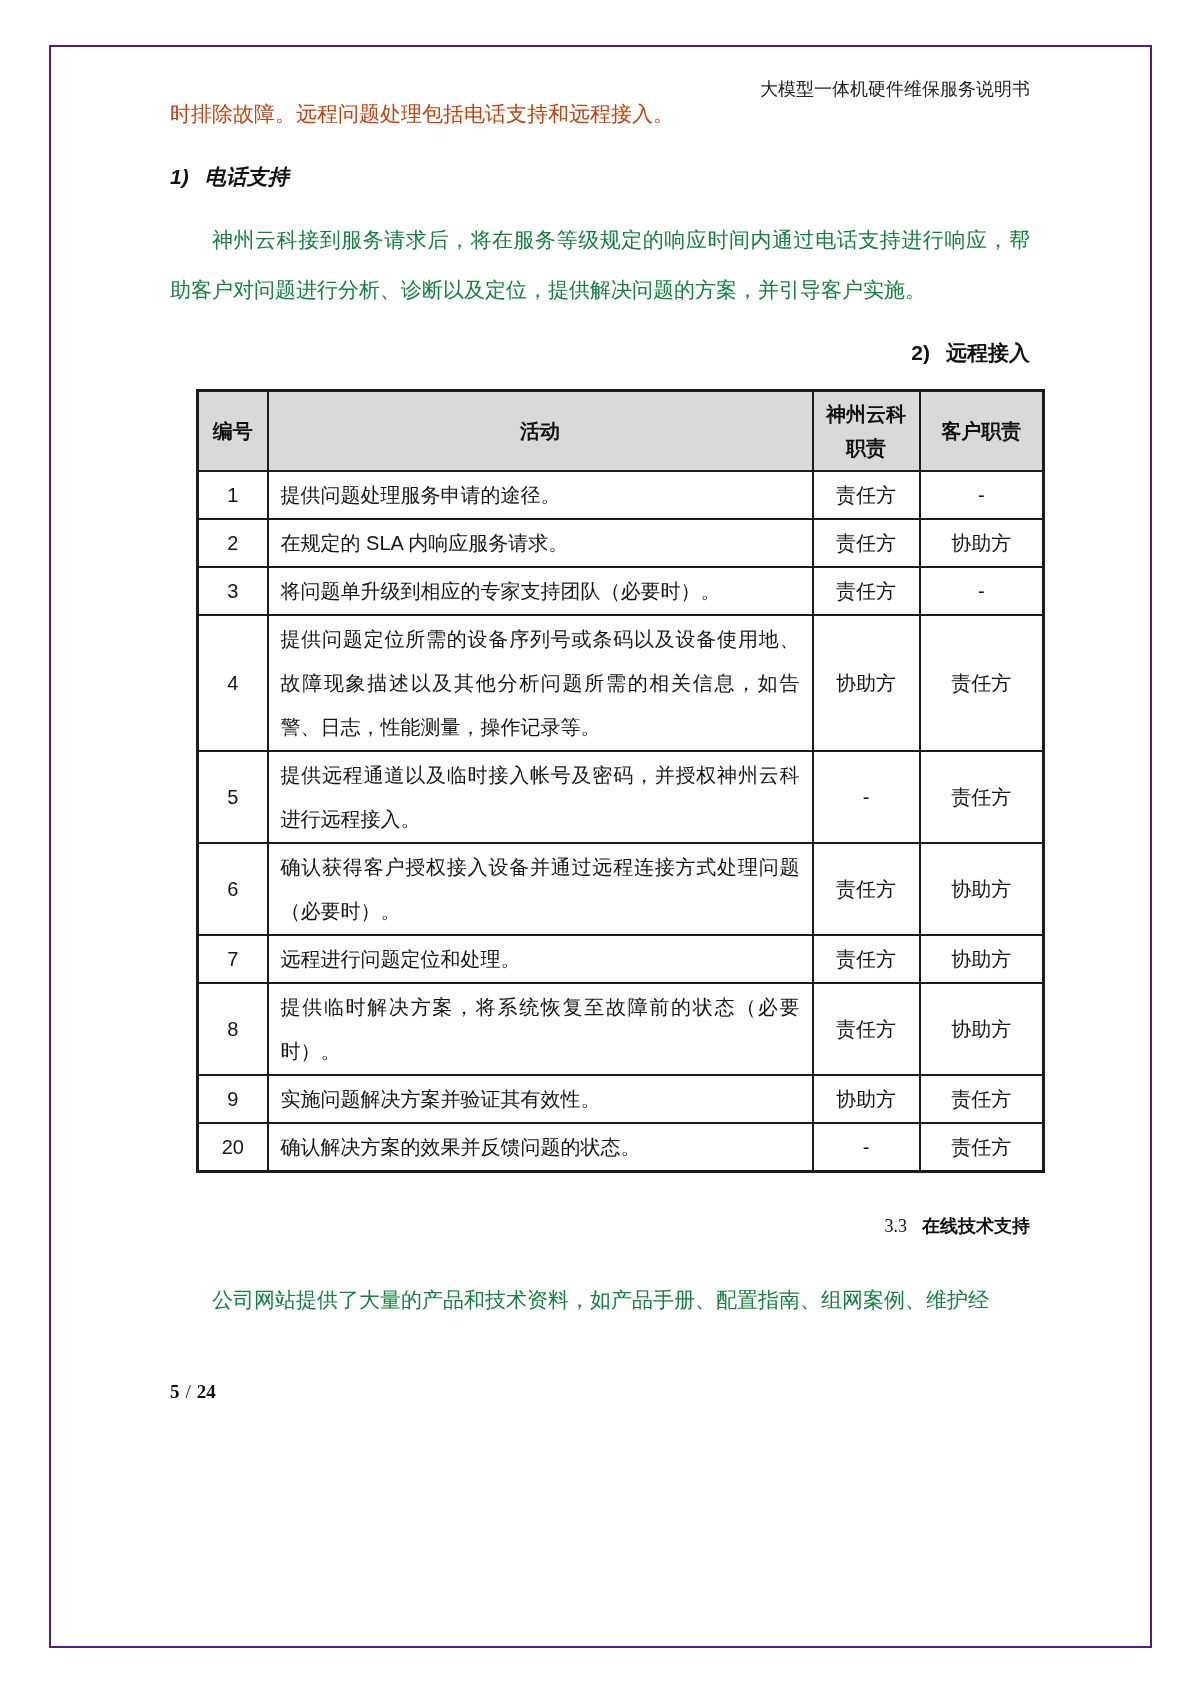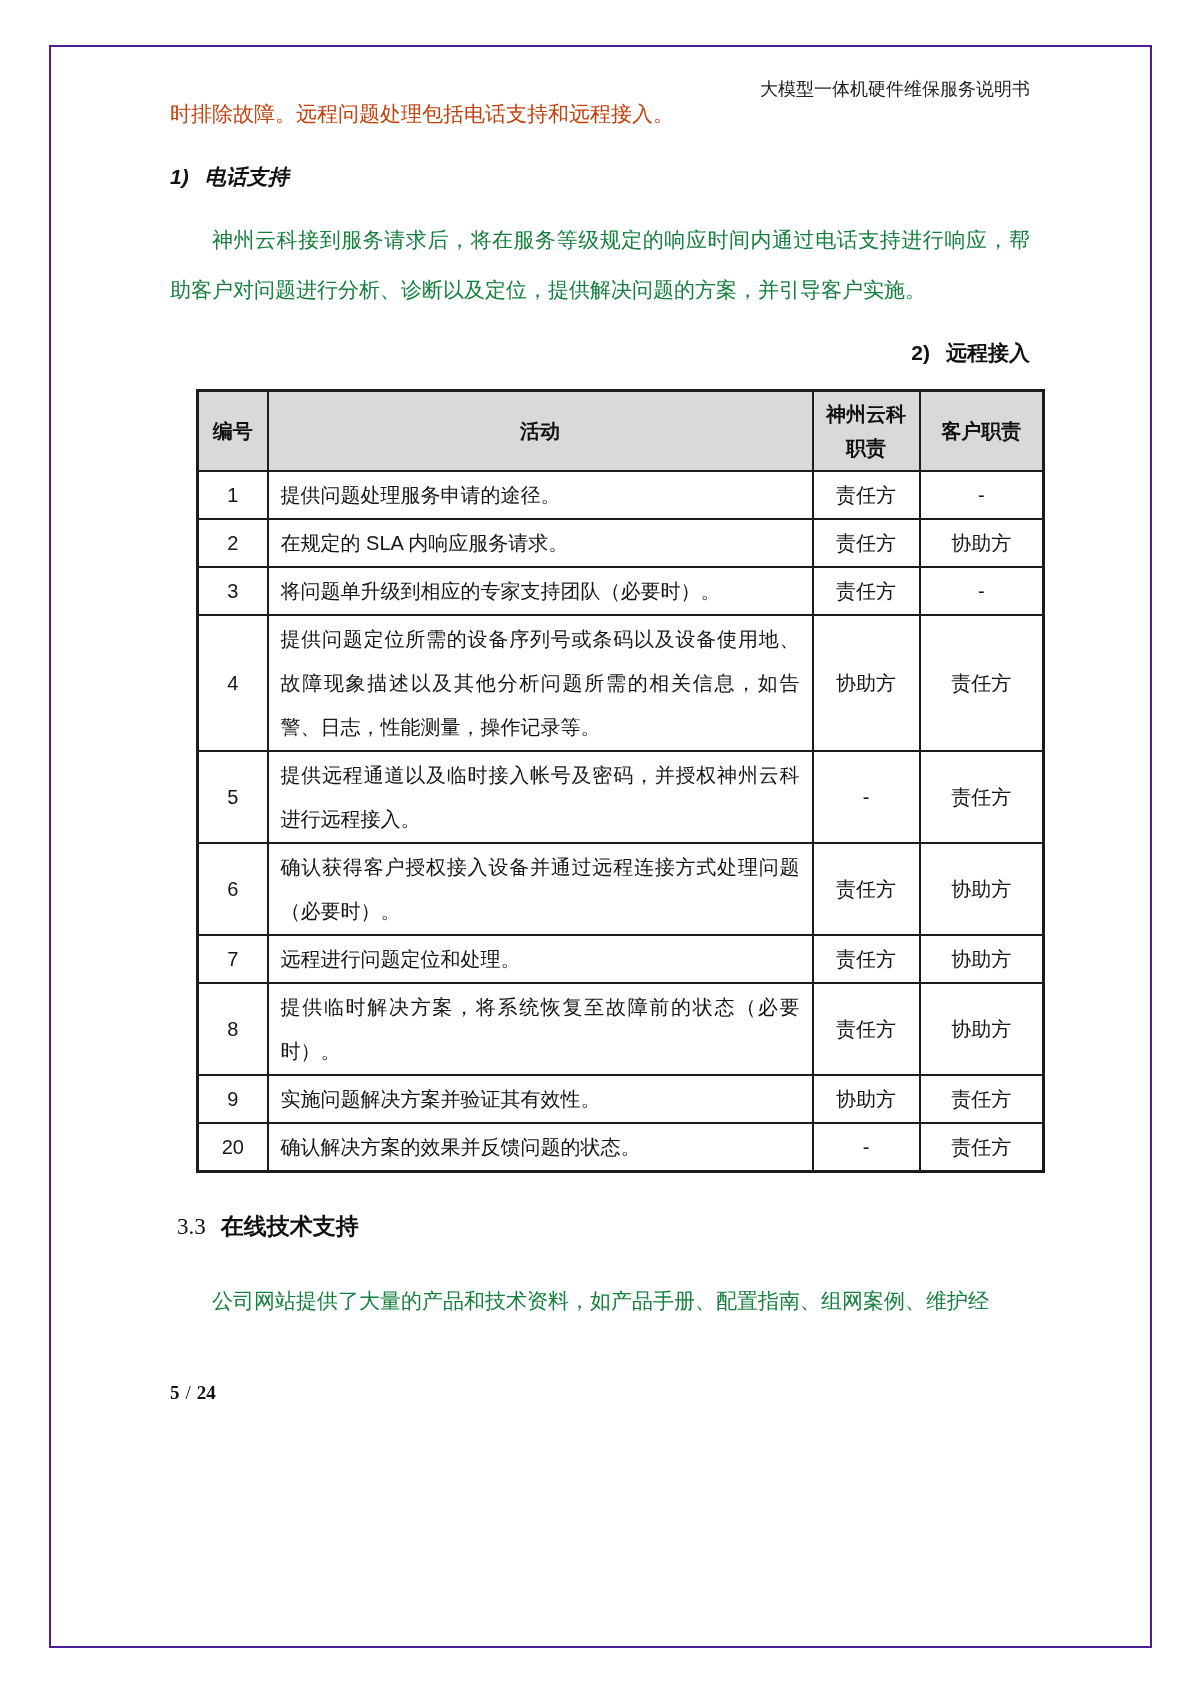--- a/index.html
+++ b/index.html
@@ -98,23 +98,24 @@
     line-height: 44px;
     padding: 1px 12px;
     vertical-align: middle;
     color: #161616;
   }
   td.c-no, td.c-resp { text-align: center; padding: 1px 4px; }
   td.c-act { text-align: justify; text-justify: inter-ideograph; }
   .sec33-heading {
     margin-top: 38px;
     margin-left: 7px;
-    font-size: 23px;
+    font-size: 18px;
     line-height: 30px;
     color: #111111;
+    text-align: right;
   }
   .sec33-heading .sec-num {
     font-family: "Liberation Serif", serif;
     font-weight: normal;
     display: inline-block;
     margin-right: 15px;
   }
   .sec33-heading .sec-title { font-weight: bold; }
   .para-33 { margin-top: 36px; }
   .doc-footer {

